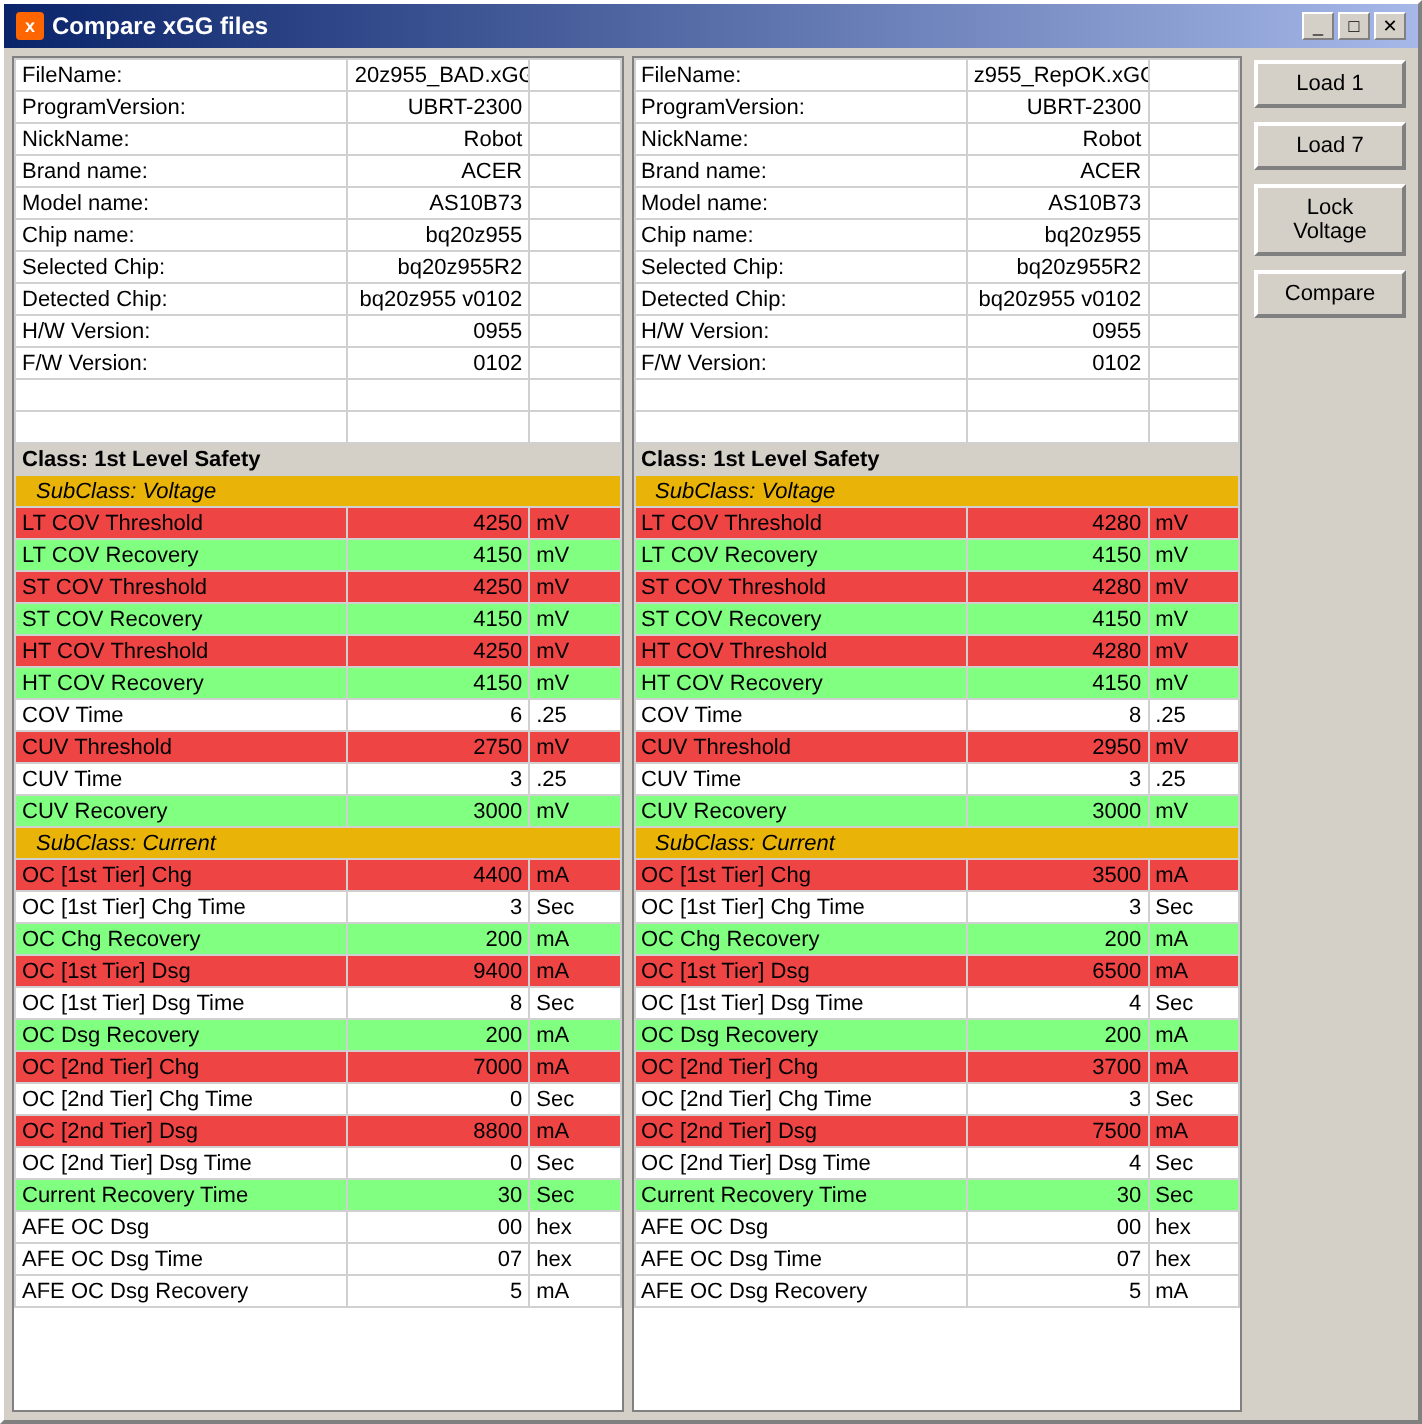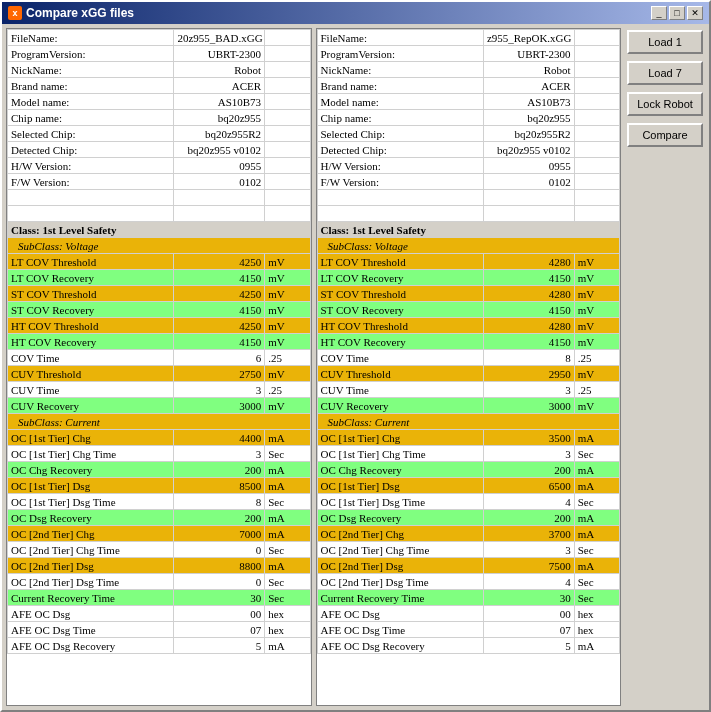--- a/index.html
+++ b/index.html
@@ -80,41 +80,40 @@
     .panels-container {
       display: flex;
       flex: 1;
       gap: 4px;
       overflow: hidden;
     }
     table {
       width: 100%;
       border-collapse: collapse;
       table-layout: fixed;
-      font-family: Liberation Serif, serif;
     }
     td {
       border: 1px solid #d0d0d0;
       padding: 1px 3px;
       height: 16px;
       white-space: nowrap;
       overflow: hidden;
     }
     .col-label { width: 55%; }
     .col-value { width: 30%; text-align: right; }
     .col-unit { width: 15%; }
     .row-header {
       background: #d4d0c8;
       font-weight: bold;
     }
     .row-subheader {
       background: #eab308;
       font-style: italic;
     }
-    .row-pink { background: #eab308; }
+    .row-pink { background: #ef4444; }
     .row-green { background: #80ff80; }
     .row-normal { background: white; }
     .sidebar {
       width: 80px;
       display: flex;
       flex-direction: column;
       gap: 7px;
       padding: 2px;
     }
     .btn {
@@ -297,21 +296,21 @@
                   <td class="col-value row-normal">3</td>
                   <td class="col-unit row-normal">Sec</td>
                 </tr>
                 <tr>
                   <td class="col-label row-green">OC Chg Recovery</td>
                   <td class="col-value row-green">200</td>
                   <td class="col-unit row-green">mA</td>
                 </tr>
                 <tr>
                   <td class="col-label row-pink">OC [1st Tier] Dsg</td>
-                  <td class="col-value row-pink">8500</td>
+                  <td class="col-value row-pink">9400</td>
                   <td class="col-unit row-pink">mA</td>
                 </tr>
                 <tr>
                   <td class="col-label row-normal">OC [1st Tier] Dsg Time</td>
                   <td class="col-value row-normal">8</td>
                   <td class="col-unit row-normal">Sec</td>
                 </tr>
                 <tr>
                   <td class="col-label row-green">OC Dsg Recovery</td>
                   <td class="col-value row-green">200</td>
@@ -557,17 +556,17 @@
                 </tr>
               </tbody>
           </table>
         </div>
       </div>
     </div>
 
     <div class="sidebar">
       <button class="btn">Load 1</button>
       <button class="btn">Load 7</button>
-      <button class="btn">Lock Robot</button>
+      <button class="btn">Lock Voltage</button>
       <button class="btn">Compare</button>
     </div>
   </div>
 </div>
 
 </body></html>

